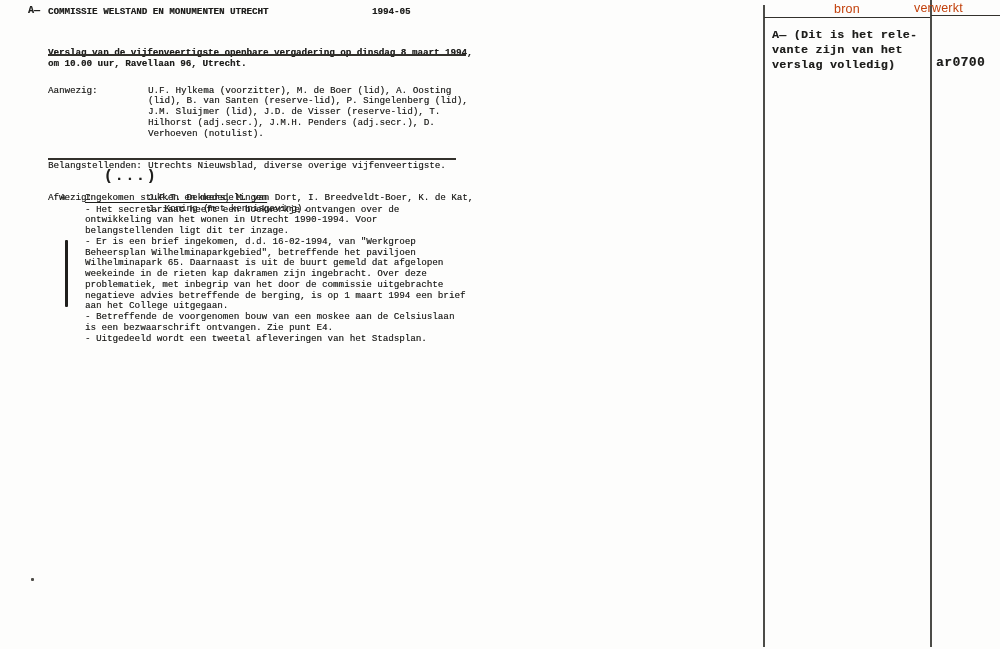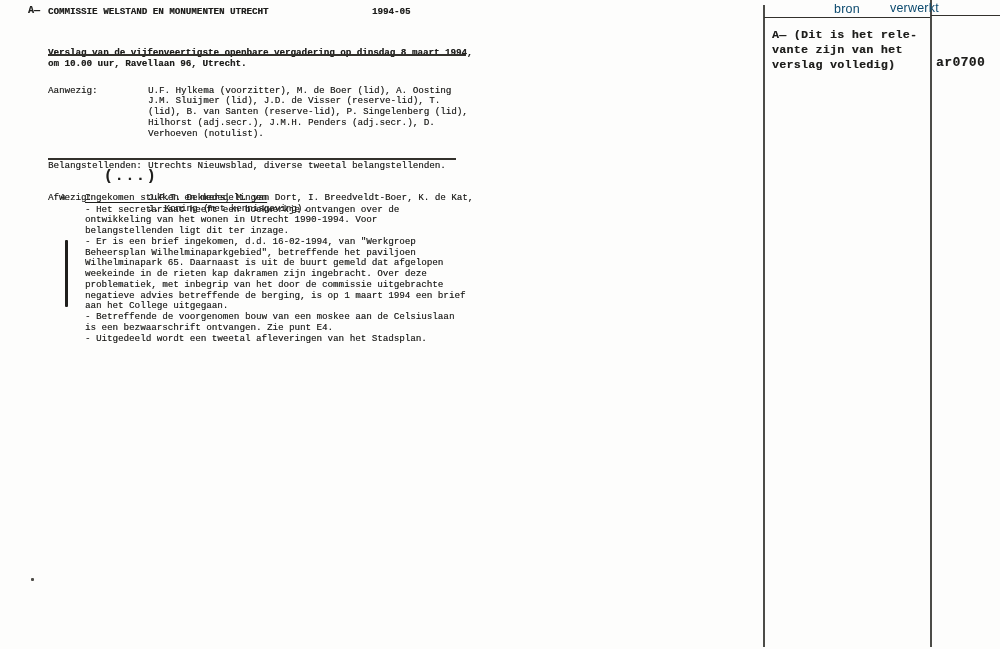--- a/index.html
+++ b/index.html
@@ -13,21 +13,21 @@
     font-size:9.2px;line-height:10.75px;letter-spacing:0;
     white-space:pre;text-shadow:0.25px 0 0 rgba(29,29,27,.55);
   }
   .bold{font-weight:bold;}
   .hline{position:absolute;background:#33312c;height:1.7px;}
   .vline{position:absolute;background:#4c4c48;width:1.7px;}
   .att-row{display:flex;}
   .att-label{width:100px;flex:none;}
   .sans{
     font-family:"Liberation Sans","DejaVu Sans",sans-serif;
-    font-size:12.5px;line-height:14px;color:#0c4a6e;letter-spacing:.2px;
+    font-size:12.5px;line-height:14px;color:#c2410c;letter-spacing:.2px;
     text-shadow:none;white-space:pre;
   }
   .note{
     font-size:11.6px;line-height:15px;font-weight:bold;letter-spacing:.3px;
     white-space:pre;text-shadow:0.3px 0 0 rgba(20,20,18,.5);
   }
   .code{
     font-size:13px;font-weight:bold;letter-spacing:.4px;white-space:pre;
     text-shadow:0.3px 0 0 rgba(20,20,18,.45);
   }
@@ -47,25 +47,25 @@
 
   <div class="abs tw bold" style="left:372px;top:7px;">1994-05</div>
 
   <div class="abs tw bold" style="left:48px;top:26px;margin-top:22px;"><div>Verslag van de vijfenveertigste openbare vergadering op dinsdag 8 maart 1994,</div><div>om 10.00 uur, Ravellaan 96, Utrecht.</div></div>
 
   <div class="hline" style="left:48px;top:54px;width:418px;"></div>
 
   <div class="abs tw" style="left:48px;top:64px;width:440px;">
     <div class="att-row">
       <div class="att-label">Aanwezig:</div>
-      <div><div>U.F. Hylkema (voorzitter), M. de Boer (lid), A. Oosting</div><div>J.M. Sluijmer (lid), J.D. de Visser (reserve-lid), T.</div><div>(lid), B. van Santen (reserve-lid), P. Singelenberg (lid),</div><div>Hilhorst (adj.secr.), J.M.H. Penders (adj.secr.), D.</div><div>Verhoeven (notulist).</div></div>
+      <div><div>U.F. Hylkema (voorzitter), M. de Boer (lid), A. Oosting</div><div>(lid), B. van Santen (reserve-lid), P. Singelenberg (lid),</div><div>J.M. Sluijmer (lid), J.D. de Visser (reserve-lid), T.</div><div>Hilhorst (adj.secr.), J.M.H. Penders (adj.secr.), D.</div><div>Verhoeven (notulist).</div></div>
     </div>
     <div class="att-row">
       <div class="att-label">Belangstellenden:</div>
-      <div><div>Utrechts Nieuwsblad, diverse tweetal belangstellenden.</div></div>
+      <div><div>Utrechts Nieuwsblad, diverse overige vijfenveertigste.</div></div>
     </div>
     <div class="att-row">
       <div class="att-label">Afwezig:</div>
       <div><div>J.P.T. Dekkers, M. van Dort, I. Breedveldt-Boer, K. de Kat,</div><div>J. Koning (met kennisgeving).</div></div>
     </div>
   </div>
 
   <div class="hline" style="left:48px;top:158px;width:408px;"></div>
 
   <div class="abs tw ellipsis" style="left:104px;top:171px;">(...)</div>
@@ -79,20 +79,20 @@
   <div class="margin-mark" style="left:65px;top:240px;height:67px;"></div>
 
   <div class="speck" style="left:31px;top:578px;"></div>
 
   <div class="vline" style="left:763px;top:5px;height:642px;"></div>
   <div class="vline" style="left:930px;top:0px;height:647px;"></div>
 
   <div class="abs sans" style="left:764px;top:2px;width:166px;text-align:center;">bron</div>
   <div class="hline" style="left:764px;top:17px;width:166px;height:1.4px;"></div>
 
-  <div class="abs sans" style="left:890px;top:1px;">verwerkt</div>
+  <div class="abs sans" style="left:914px;top:1px;">verwerkt</div>
   <div class="hline" style="left:931px;top:14.5px;width:69px;height:1.4px;"></div>
 
   <div class="abs note" style="left:772px;top:27px;"><div>A— (Dit is het rele-</div><div>vante zijn van het</div><div>verslag volledig)</div></div>
 
   <div class="abs code" style="left:936px;top:55px;">ar0700</div>
 
 </div>
 
 </body></html>

